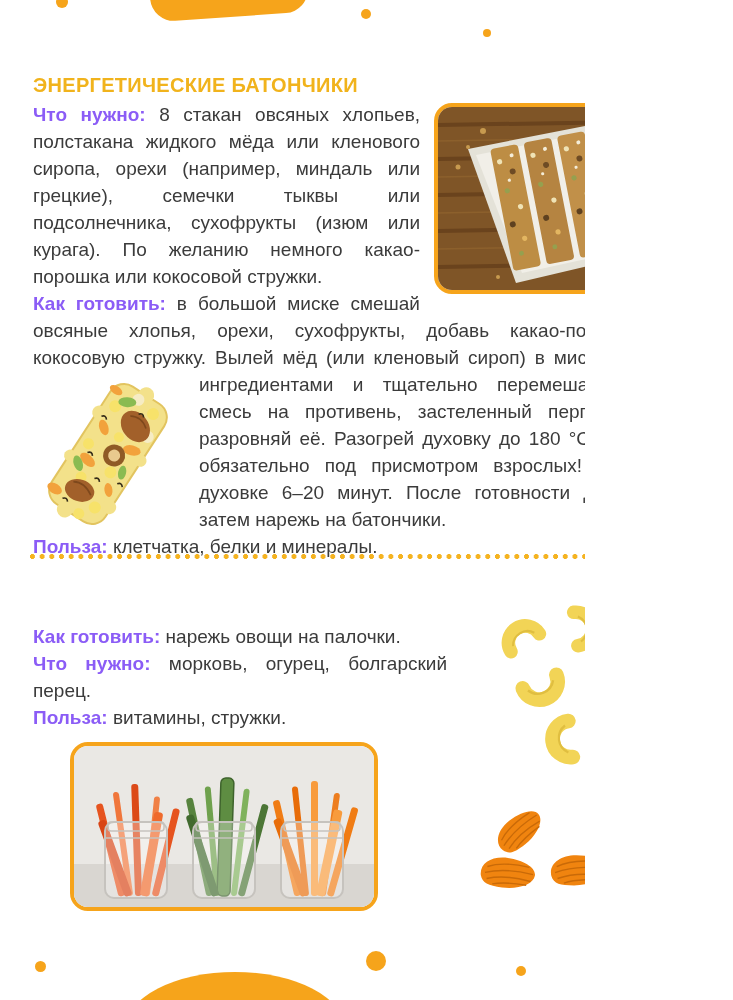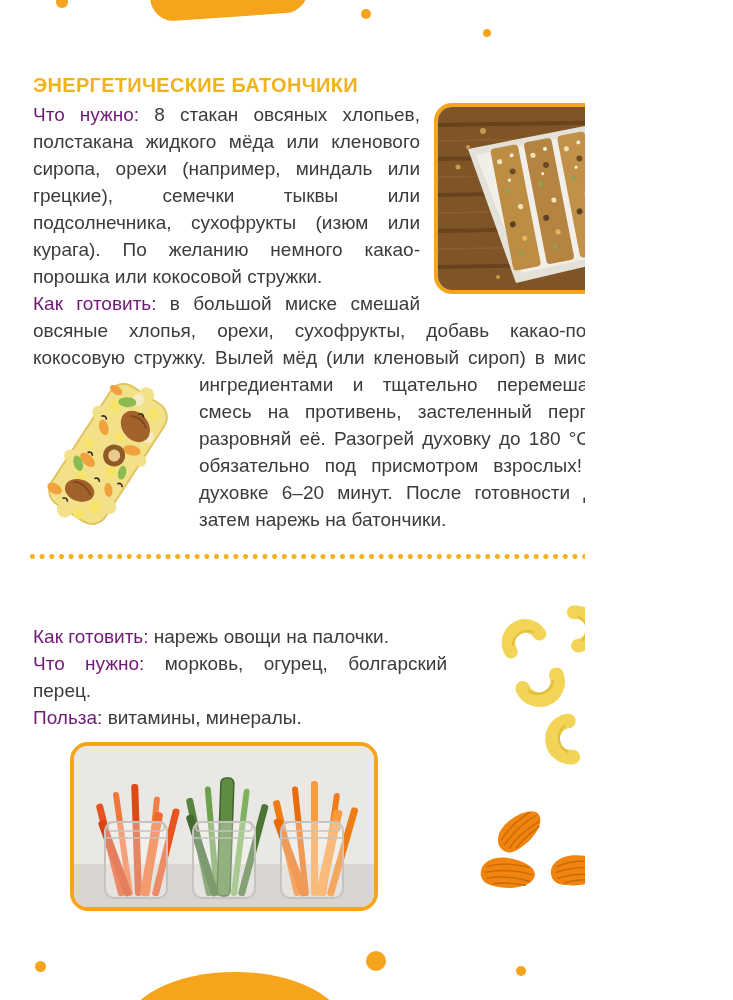--- a/index.html
+++ b/index.html
@@ -6,21 +6,21 @@
   html,body{background:#ffffff}
   .page{position:relative;width:585px;height:1000px;background:#ffffff;overflow:hidden;
         font-family:"Liberation Sans",sans-serif;}
   .sec-title{position:absolute;font-size:20px;font-weight:700;color:#F1B31C;letter-spacing:.3px;}
   .t1{left:33px;top:74px;}
   .t2{left:33px;top:593px;}
   .para{position:absolute;font-size:19px;line-height:27px;color:#3B3B3B;text-align:justify;}
   .p1{left:33px;top:101px;width:662px;}
   .p2{left:33px;top:623px;width:414px;}
   .blk{display:block;}
-  .lbl{font-weight:400;color:#701a75;}
+  .lbl{font-weight:700;color:#8b5cf6;}
   .photo-frame{border:4px solid #F6A41B;border-radius:18px;overflow:hidden;background:#fff;}
   .photo-frame svg{display:block;}
   .photo-bars{float:right;width:261px;height:191px;margin:2px 0 8px 14px;}
   .photo-veggies{position:absolute;left:70px;top:742px;width:308px;height:169px;}
   .bar-illo{float:left;width:150px;height:150px;margin:8px 16px 4px 0;}
   .dot{position:absolute;border-radius:50%;background:#F6A41B;}
   .separator{position:absolute;left:30px;top:554px;width:632px;height:5px;background-repeat:repeat-x;
     background-image:radial-gradient(circle at 2.5px 2.5px,#F5B320 2.3px,transparent 2.7px);
     background-size:9.7px 5px;}
   .blob{position:absolute;background:#F6A41B;}
@@ -163,29 +163,30 @@
             <path d="M-26 -28 q3 -4 6 0"></path>
                 <path d="M4 -50 q3 -4 6 0"></path>
                 <path d="M24 20 q3 -4 6 0"></path>
             <path d="M-18 10 q3 -4 6 0"></path>
                 <path d="M2 28 q3 -4 6 0"></path>
                 <path d="M-14 62 q3 -4 6 0"></path>
           </g>
         </g>
       </svg></span><span> Выложи смесь на противень, застеленный пергаментом, и разровняй её. Разогрей духовку до 180 °C. Делай это обязательно под присмотром взрослых! Запекай в духовке 6–20 минут. После готовности дай остыть, затем нарежь на батончики.</span></span>
 
+    <span class="blk"><b class="lbl">Польза:</b><span> клетчатка, белки и минералы.</span></span>
   </div>
 
   <div class="separator"></div>
 
 
   <div class="para p2">
     <span class="blk"><b class="lbl">Как готовить:</b><span> нарежь овощи на палочки.</span></span>
     <span class="blk"><b class="lbl">Что нужно:</b><span> морковь, огурец, болгарский перец.</span></span>
-    <span class="blk"><b class="lbl">Польза:</b><span> витамины, минералы.</span></span>
+    <span class="blk"><b class="lbl">Польза:</b><span> витамины, стружки.</span></span>
   </div>
 
   <div class="photo-frame photo-veggies">
     <svg viewBox="0 0 300 161" width="300" height="161">
       <rect width="300" height="161" fill="#EAE8E4"></rect>
       <rect y="118" width="300" height="43" fill="#D9D6D1"></rect>
 
       <g>
         <rect x="44" y="55" width="7" height="95" rx="3" fill="#E6541F" transform="rotate(-14 48 148)"></rect>
         <rect x="53" y="45" width="6" height="105" rx="3" fill="#F0763B" transform="rotate(-8 56 148)"></rect>

